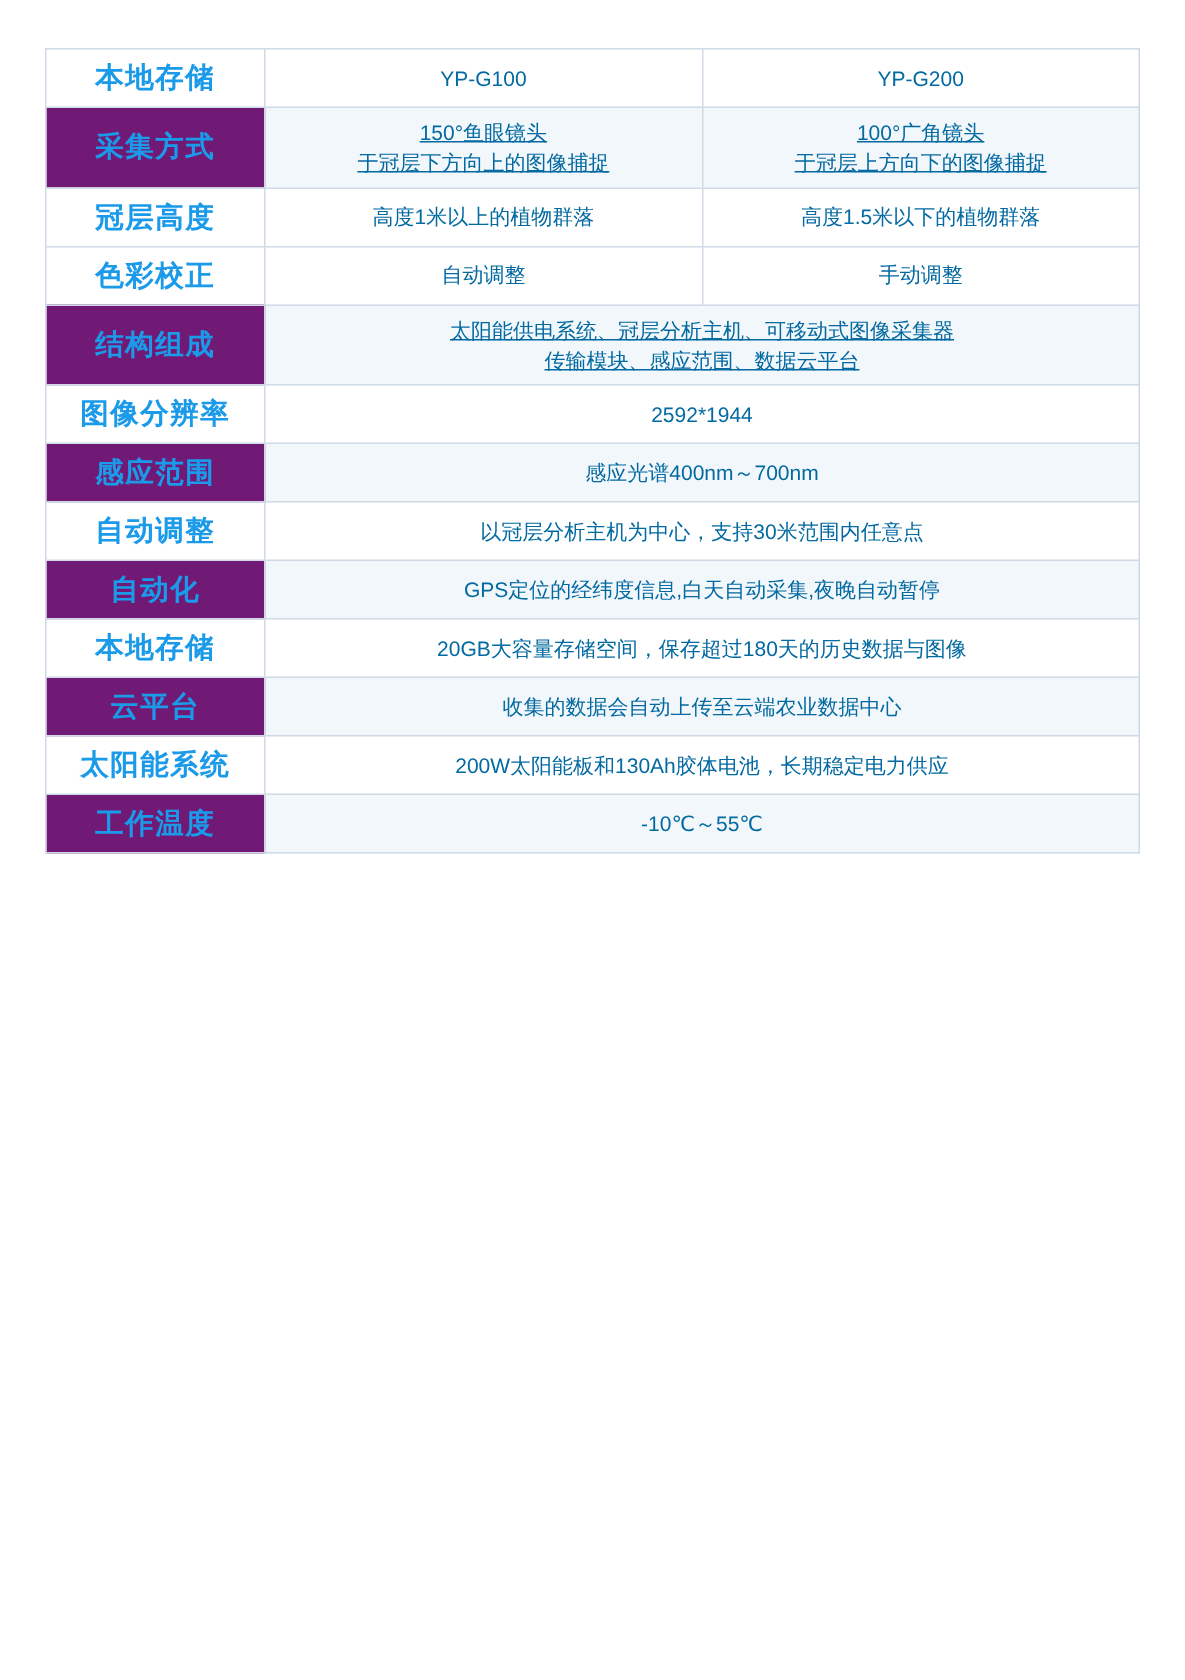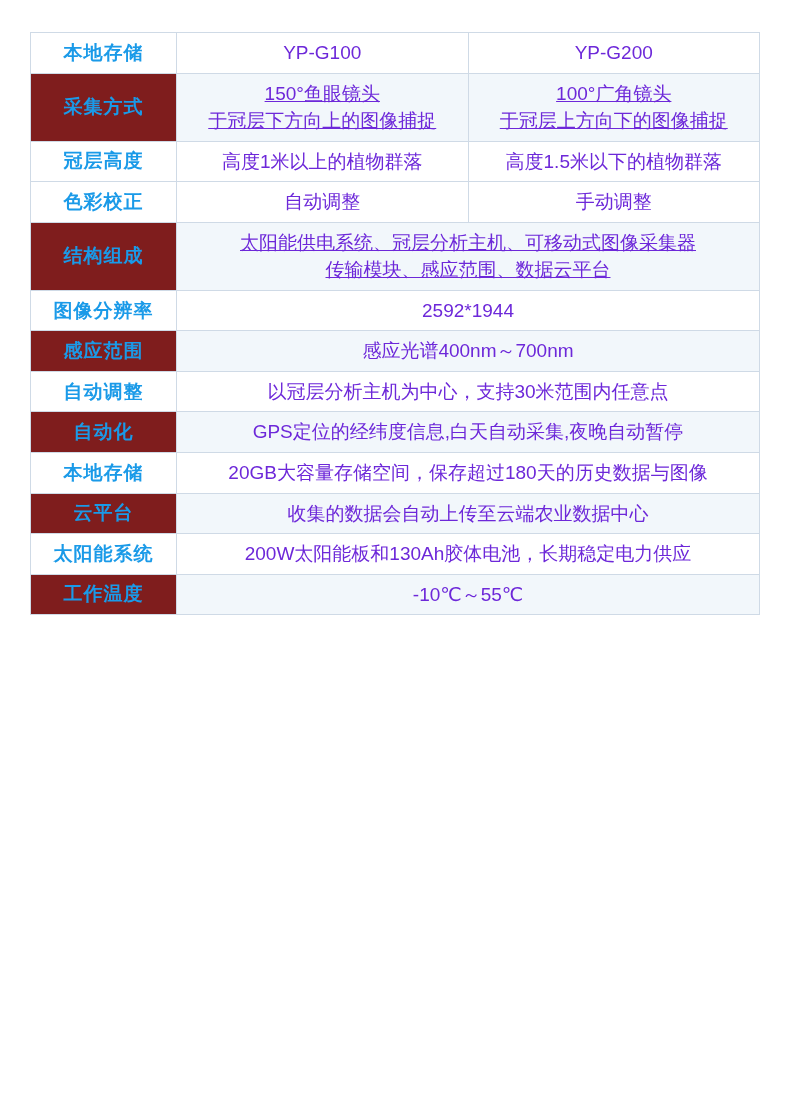--- a/index.html
+++ b/index.html
@@ -36,28 +36,28 @@
   }
   td.label {
     width: 146px;
     color: #1a9ae8;
     font-weight: bold;
     font-size: 19px;
     letter-spacing: 1px;
     text-align: center;
   }
   td.value {
-    color: #6d28d9;
-    font-size: 19px;
+    color: #0369a1;
+    font-size: 14px;
     line-height: 1.45;
   }
   tr.odd td { background: #ffffff; }
   tr.even td { background: #f2f7fb; }
   tr.odd td.label { background: #ffffff; }
-  tr.even td.label { background: #7f1d1d; text-align: center; }
+  tr.even td.label { background: #701a75; text-align: center; }
   .sub {
     display: block;
   }
   .model-name {
     font-size: 19px;
     color: #333333;
   }
   .tall { line-height: 1.5; text-decoration: underline; }
 </style>
 </head>

